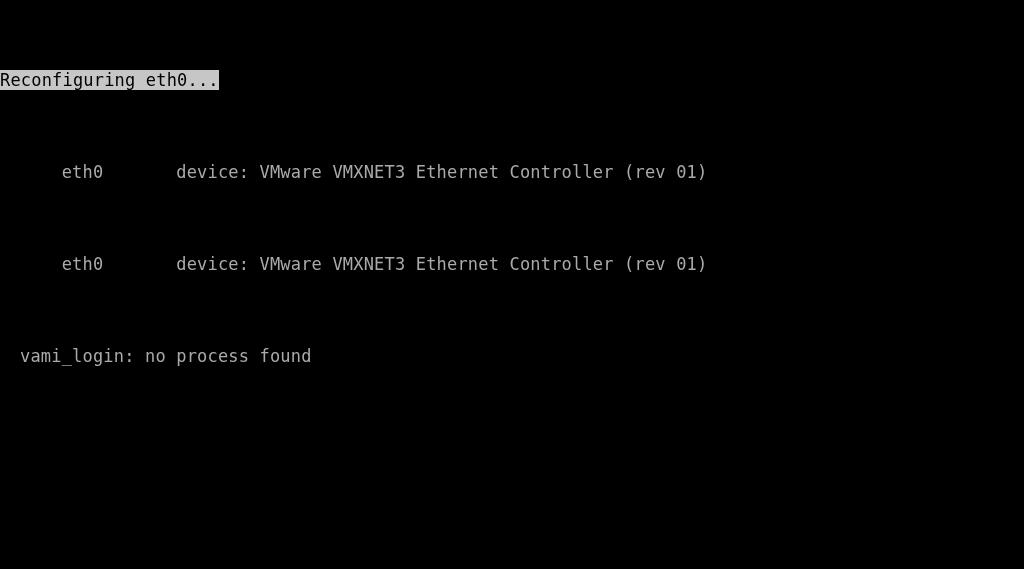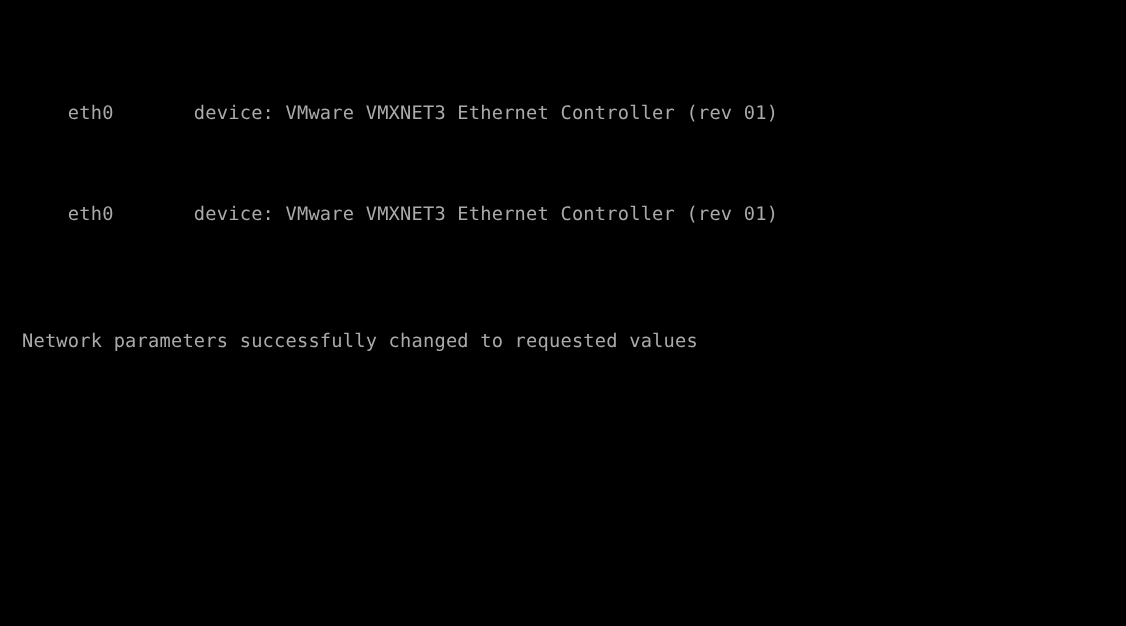--- a/index.html
+++ b/index.html
@@ -55,27 +55,28 @@
     color: #000000;
   }
   .seg { white-space: pre; }
 </style>
 </head>
 <body>
 
 <div id="terminal">
   <div class="screen">
 
+    <div class="row"><span class="seg rev">Reconfiguring eth0...</span></div>
 
     <div class="row fg-normal">    eth0       device: VMware VMXNET3 Ethernet Controller (rev 01)</div>
 
     <div class="row fg-normal">    eth0       device: VMware VMXNET3 Ethernet Controller (rev 01)</div>
 
+    <div class="row fg-normal">vami_login: no process found</div>
 
-    <div class="row fg-normal">Network parameters successfully changed to requested values</div>
 
     <div class="row blank"> </div>
 
     
 
     
 
     
 
     

